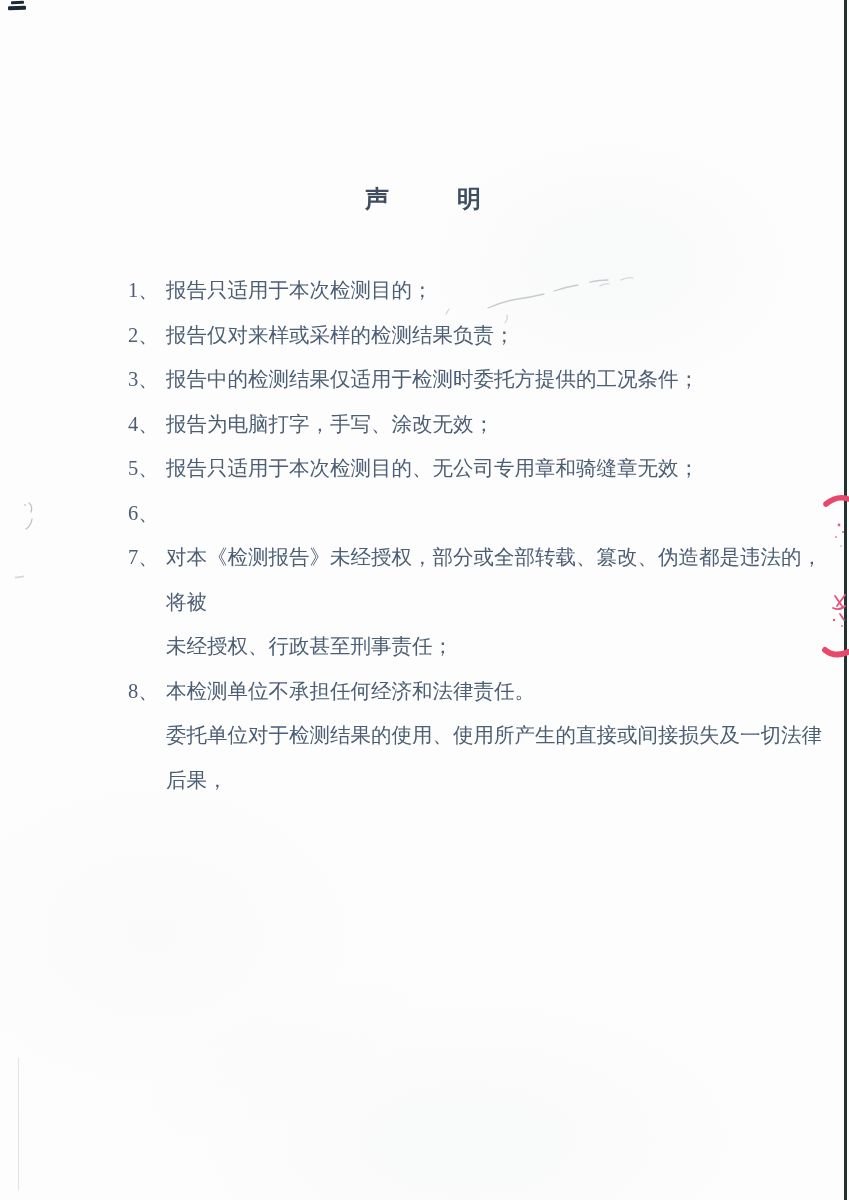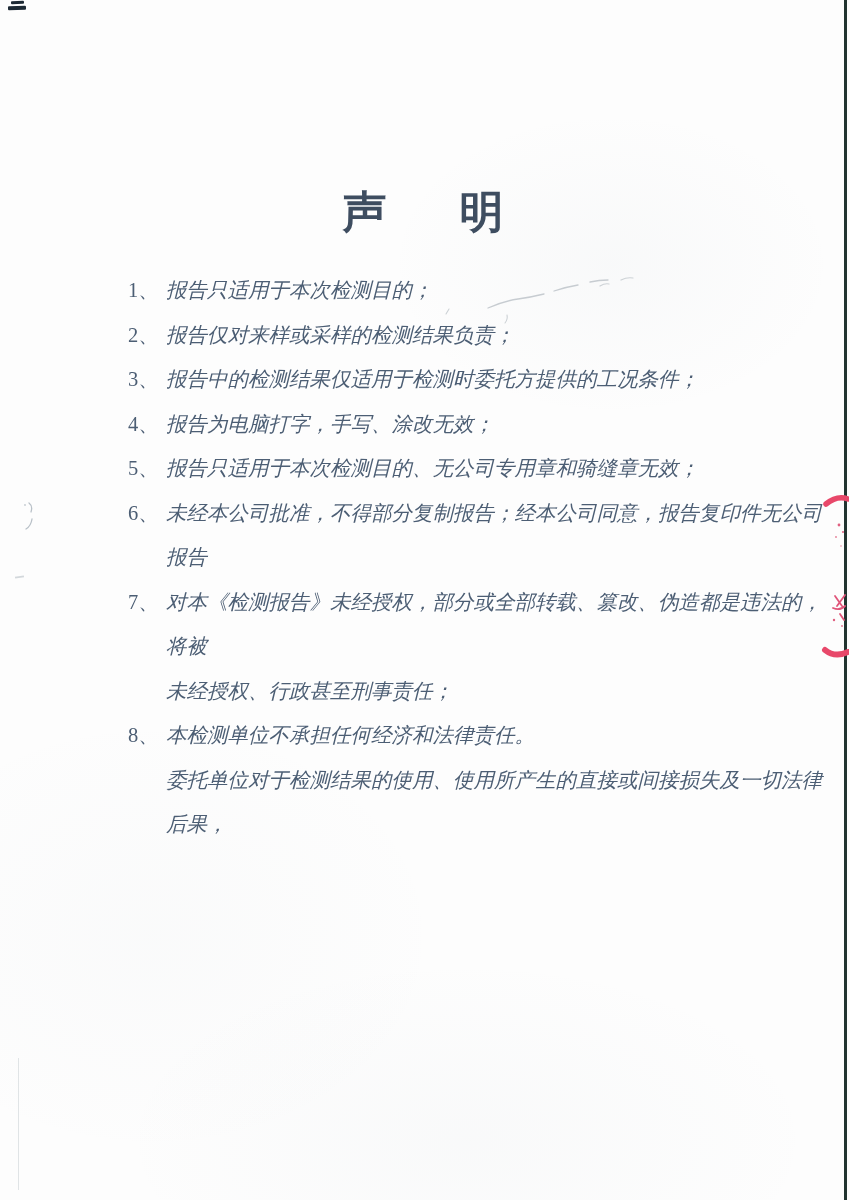--- a/index.html
+++ b/index.html
@@ -14,41 +14,41 @@
       radial-gradient(ellipse 500px 260px at 55% 95%, rgba(120,140,155,0.03), transparent 70%),
       #fdfdfd;
     font-family: "Liberation Serif", "DejaVu Serif", serif;
   }
   .doc-title {
     position: absolute;
     top: 183px;
     left: 0;
     width: 100%;
     text-align: center;
-    font-size: 44px;
+    font-size: 24px;
     font-weight: 600;
     letter-spacing: 3px;
     word-spacing: 56px;
     color: #3e4d60;
   }
   .statement-list {
     position: absolute;
     top: 268px;
     left: 128px;
     width: 700px;
     font-size: 20.5px;
     color: #4c5e74;
   }
   .statement-item { display: flex; align-items: flex-start; }
   .item-num {
     flex: 0 0 38px;
     line-height: 44.5px;
     white-space: nowrap;
   }
-  .item-lines { flex: 1; font-style: italic; }
+  .item-lines { flex: 1; }
   .item-line { line-height: 44.5px; }
   
   .edge-line-right {
     position: absolute;
     top: 0; left: 844px;
     width: 3px; height: 1200px;
     background: #223430;
   }
   .corner-dash { position: absolute; background: #1d2934; border-radius: 1px; }
   .corner-dash.d1 { left: 11px; top: 1px;  width: 13px; height: 3px; transform: rotate(-2deg); }
@@ -110,21 +110,20 @@
     <div class="statement-item">
       <span class="item-num">5、</span>
       <div class="item-lines">
           <div class="item-line">报告只适用于本次检测目的、无公司专用章和骑缝章无效；</div>
         </div>
     </div>
 
     <div class="statement-item">
       <span class="item-num">6、</span>
       <div class="item-lines">
-        <div class="item-line">未经本公司批准，不得部分复制报告；经本公司同意，报告复印件无公司报告</div>
       </div>
     </div>
 
     <div class="statement-item">
       <span class="item-num">7、</span>
       <div class="item-lines">
         <div class="item-line">对本《检测报告》未经授权，部分或全部转载、篡改、伪造都是违法的，将被</div>
         <div class="item-line">未经授权、行政甚至刑事责任；</div>
       </div>
     </div>

